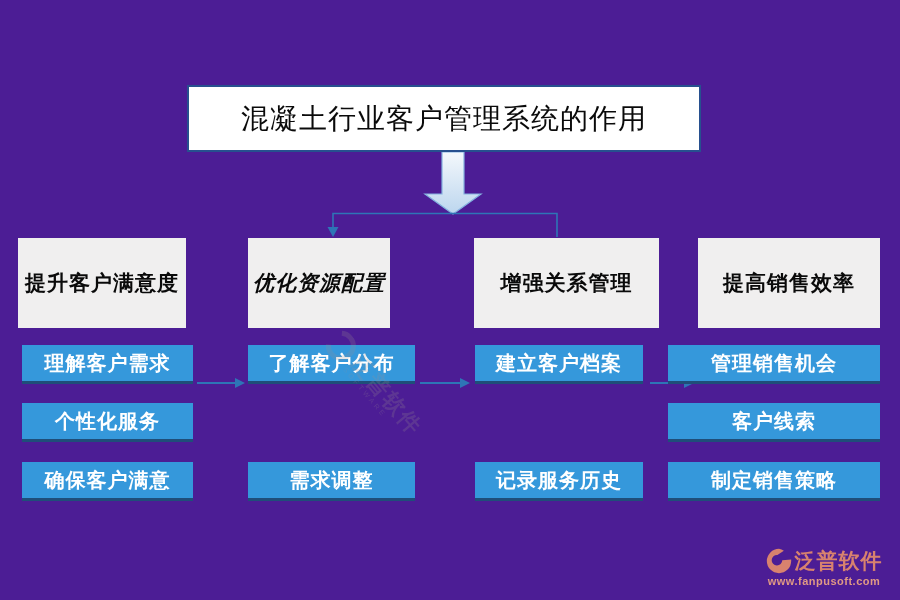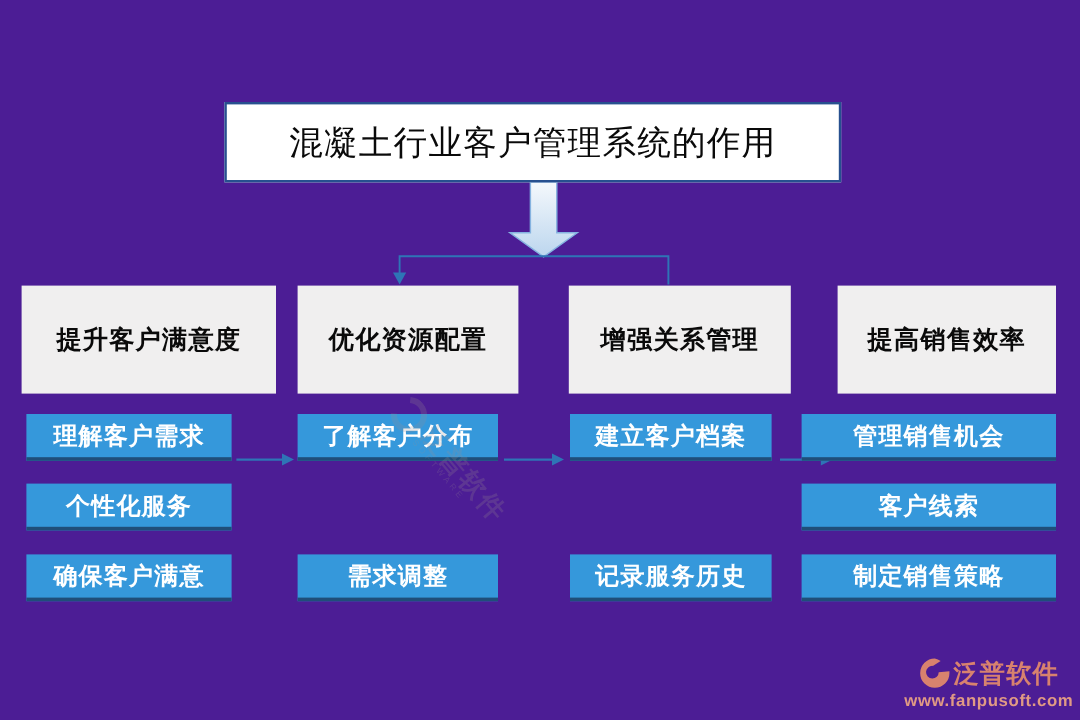--- a/index.html
+++ b/index.html
@@ -41,21 +41,21 @@
   .watermark .wm-texts{display:flex;flex-direction:column;line-height:1;}
   .watermark .wm-name{font-size:22px;font-weight:700;letter-spacing:2px;}
   .watermark .wm-sub{font-size:7px;letter-spacing:3px;font-family:"Liberation Sans",sans-serif;}
   .brand{
     position:absolute;left:760px;top:548px;width:128px;
     display:flex;flex-direction:column;align-items:center;line-height:1;
   }
   .brand-row{display:flex;align-items:center;gap:3px;}
   .brand-name{font-size:21px;font-weight:700;color:#d8826e;letter-spacing:1px;}
   .brand-url{
-    font-size:14px;font-weight:700;color:#e09a84;margin-top:2px;
+    font-size:11px;font-weight:700;color:#e09a84;margin-top:2px;
     font-family:"Liberation Sans",sans-serif;letter-spacing:0.5px;
   }
 </style>
 </head>
 <body>
 
 <div class="canvas">
 
   <svg class="svg-layer" viewBox="0 0 900 600" xmlns="http://www.w3.org/2000/svg">
     <defs>
@@ -79,22 +79,22 @@
       <polygon points="460,378 470,383 460,388" fill="#2e75b6"></polygon>
     </g>
     <g>
       <line x1="650" y1="383" x2="684" y2="383" stroke="#2e75b6" stroke-width="2"></line>
       <polygon points="684,378 694,383 684,388" fill="#2e75b6"></polygon>
     </g>
   </svg>
 
   <div class="title-box">混凝土行业客户管理系统的作用</div>
 
-  <div class="col-header" style="left:18px;width:212px;">提升客户满意度</div>
-  <div class="col-header" style="left:248px;width:184px;">优化资源配置</div>
+  <div class="col-header" style="left:18px;width:168px;">提升客户满意度</div>
+  <div class="col-header" style="left:248px;width:142px;font-style:italic;">优化资源配置</div>
   <div class="col-header" style="left:474px;width:185px;">增强关系管理</div>
   <div class="col-header" style="left:698px;width:182px;">提高销售效率</div>
 
   <div class="flow-btn row1 c1">理解客户需求</div>
   <div class="flow-btn row2 c1">个性化服务</div>
   <div class="flow-btn row3 c1">确保客户满意</div>
 
   <div class="flow-btn row1 c2">了解客户分布</div>
   <div class="flow-btn row3 c2">需求调整</div>
 

